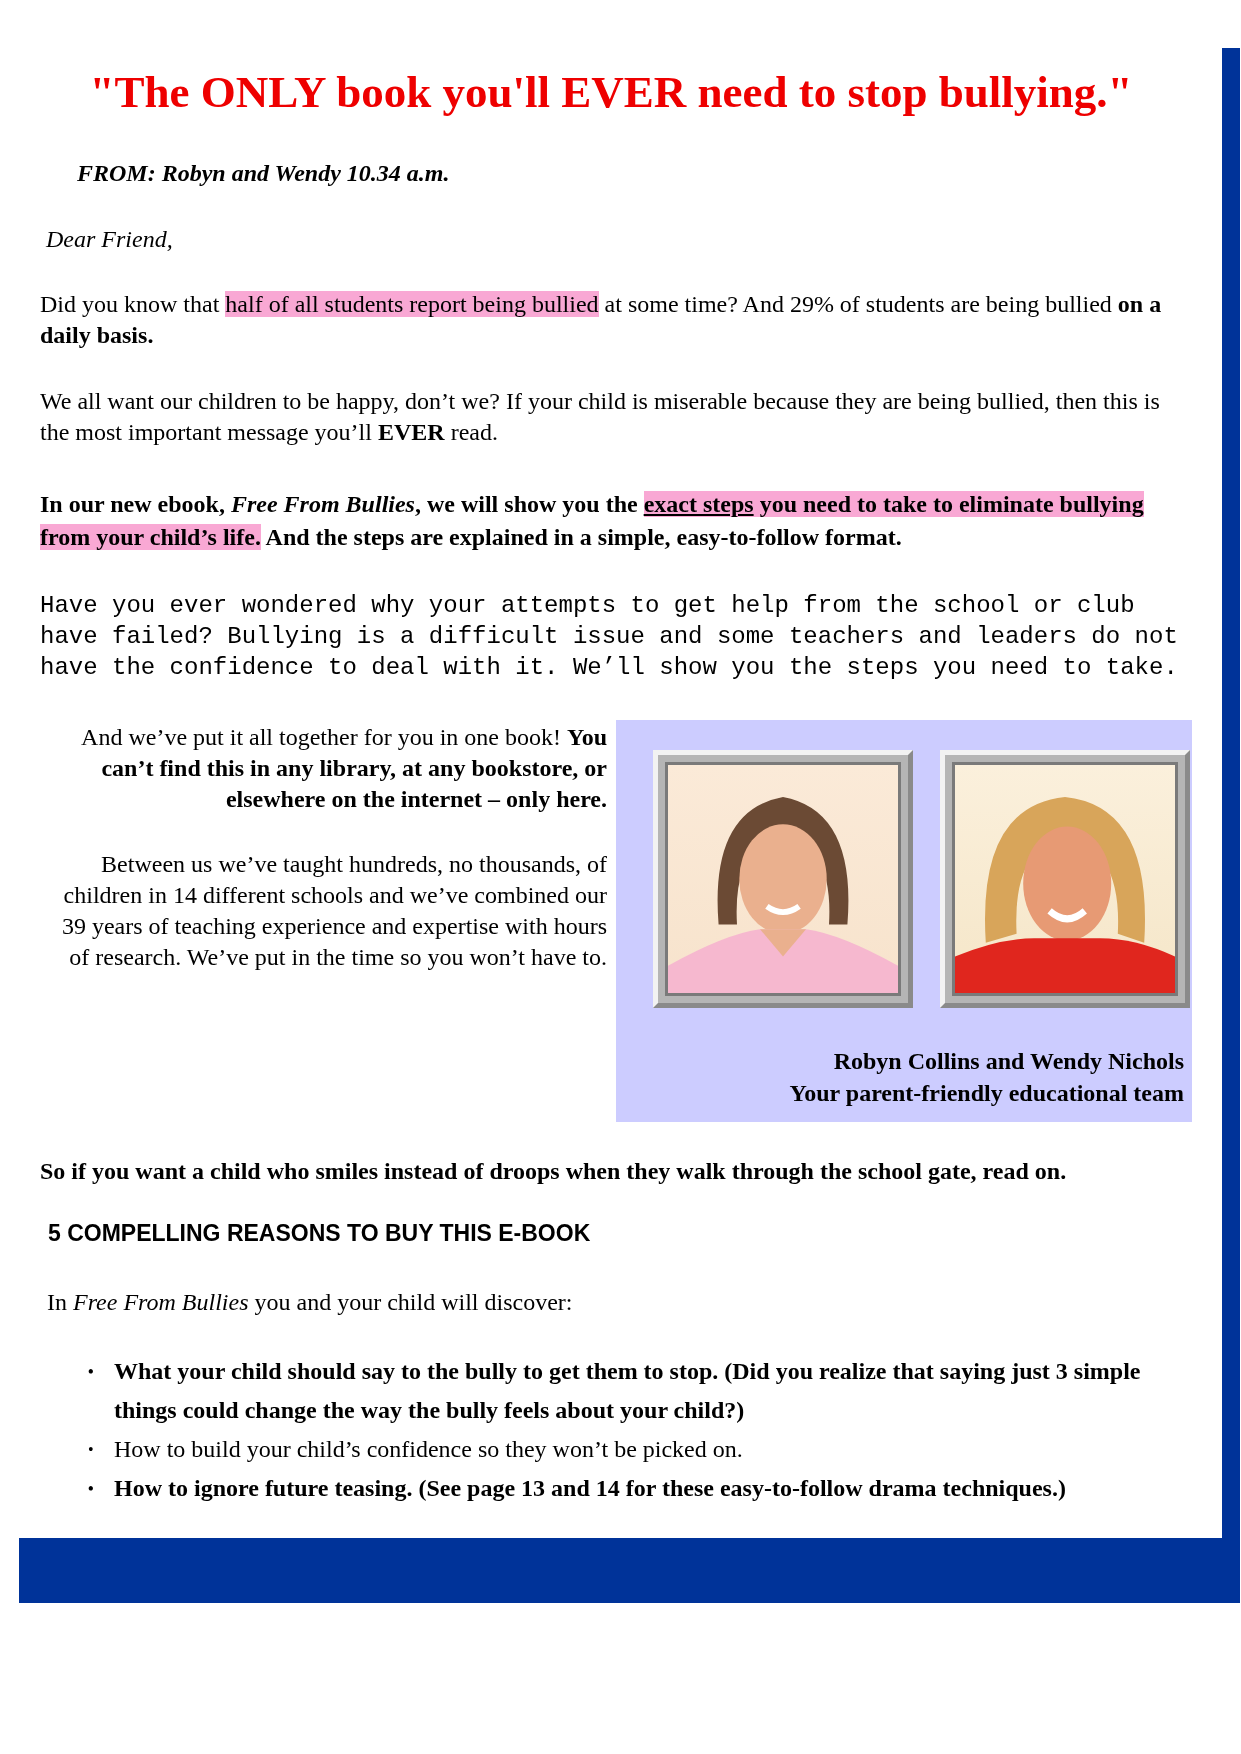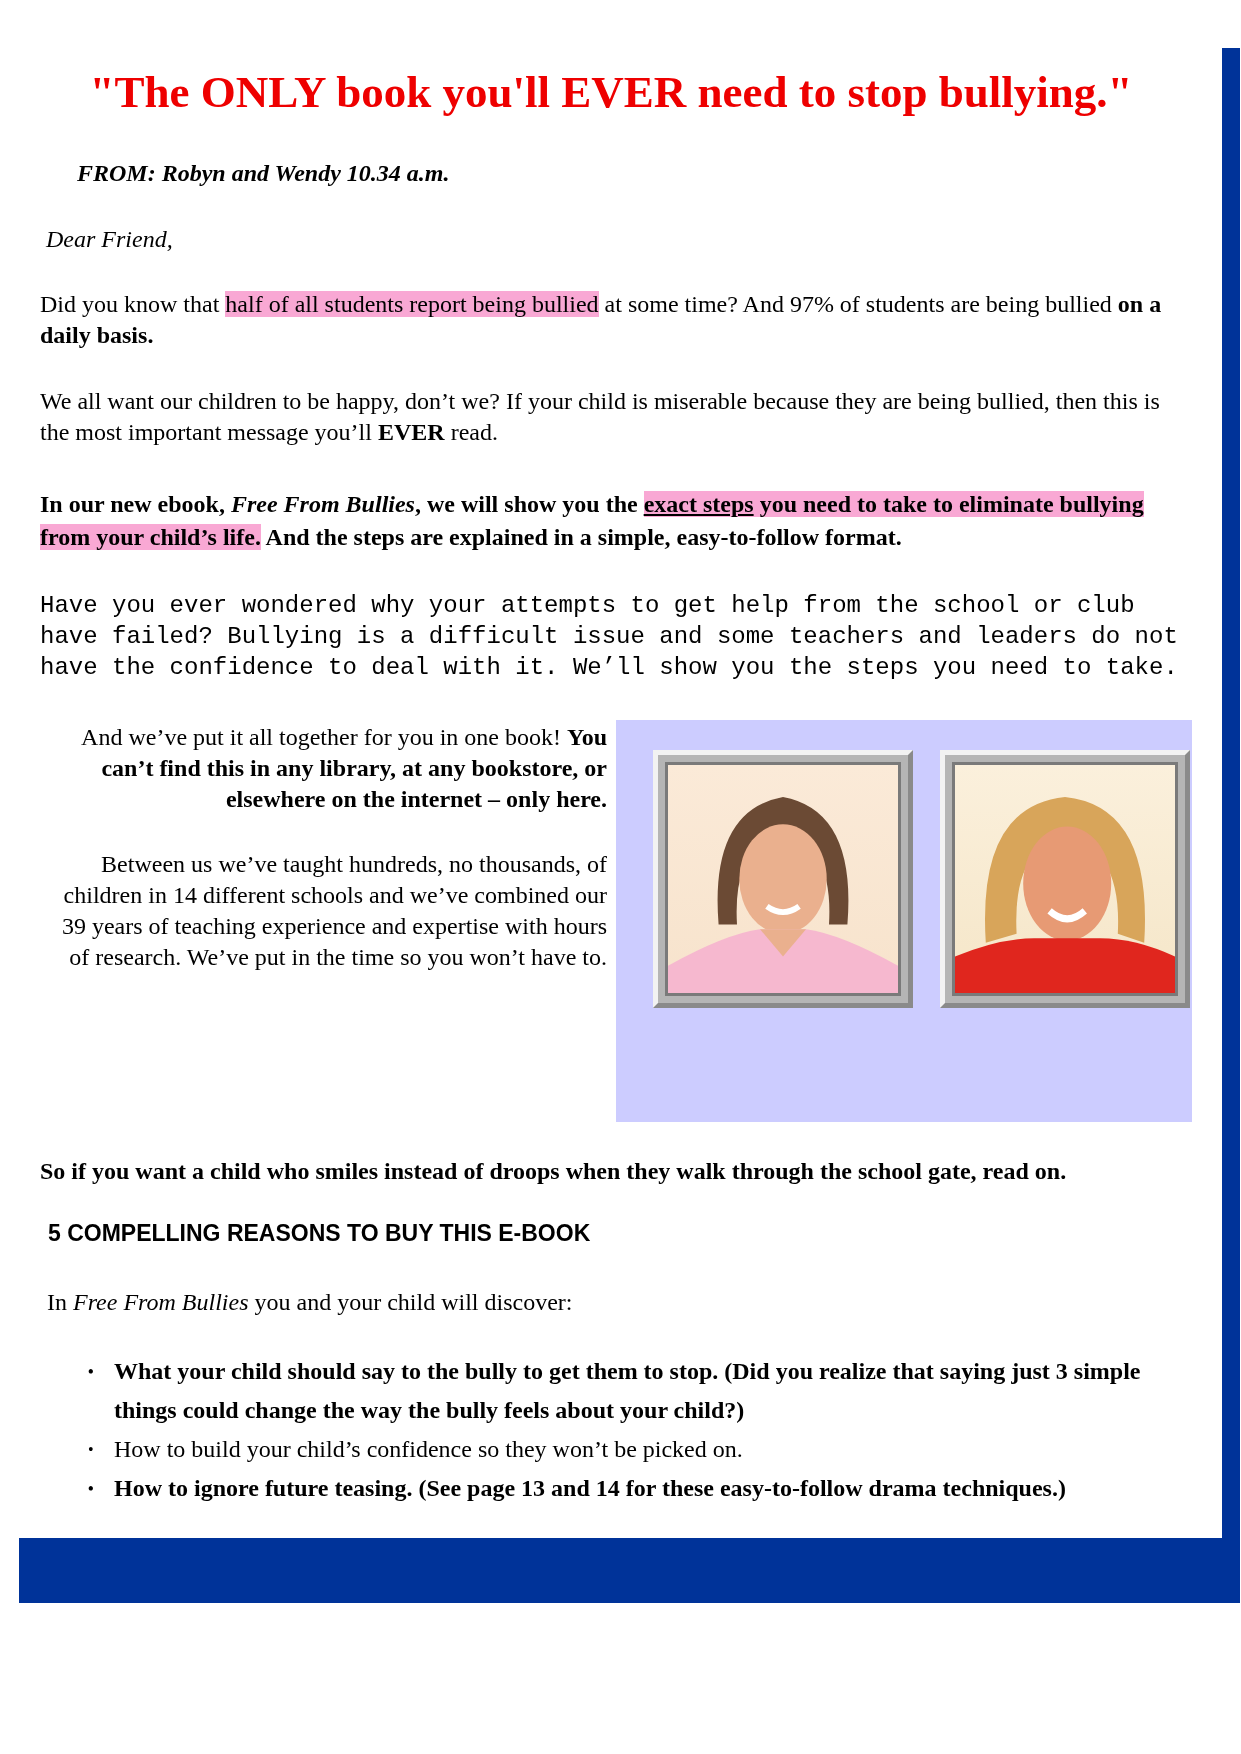--- a/index.html
+++ b/index.html
@@ -48,21 +48,21 @@
 <body>
 
 <div class="side-bar"></div>
 <div class="bottom-bar"></div>
 
 <h1 class="headline">"The ONLY book you'll EVER need to stop bullying."</h1>
 
 <p class="p from">FROM: Robyn and Wendy 10.34 a.m.</p>
 <p class="p dear">Dear Friend,</p>
 
-<p class="p p1"><span>Did you know that </span><span class="hl">half of all students report being bullied</span><span> at some time? And 97% of students are being bullied </span><span class="b">on a daily basis.</span></p>
+<p class="p p1"><span>Did you know that </span><span class="hl">half of all students report being bullied</span><span> at some time? And 29% of students are being bullied </span><span class="b">on a daily basis.</span></p>
 
 <p class="p p2"><span>We all want our children to be happy, don’t we? If your child is miserable because they are being bullied, then this is the most important message you’ll </span><span class="b">EVER</span><span> read.</span></p>
 
 <p class="p p3"><span>In our new ebook, </span><span class="i">Free From Bullies</span><span>, we will show you the </span><span class="hl u">exact steps</span><span class="hl"> you need to take to eliminate bullying from your child’s life.</span><span> And the steps are explained in a simple, easy-to-follow format.</span></p>
 
 <p class="p p4">Have you ever wondered why your attempts to get help from the school or club have failed? Bullying is a difficult issue and some teachers and leaders do not have the confidence to deal with it. We’ll show you the steps you need to take.</p>
 
 <div class="left-col">
   <p><span>And we’ve put it all together for you in one book! </span><span class="b">You can’t find this in any library, at any bookstore, or elsewhere on the internet – only here.</span></p>
   <p>Between us we’ve taught hundreds, no thousands, of children in 14 different schools and we’ve combined our 39 years of teaching experience and expertise with hours of research. We’ve put in the time so you won’t have to.</p>
@@ -87,20 +87,24 @@
       <div class="photo photo2" title="Wendy Nichols portrait">
         <svg viewBox="0 0 100 100" preserveAspectRatio="none">
           <path d="M14 78 Q10 18 50 14 Q90 18 86 78 L74 74 Q76 36 50 32 Q26 36 28 74 Z" fill="#d8a55a"></path>
           <ellipse cx="51" cy="52" rx="20" ry="25" fill="#e79a74"></ellipse>
           <path d="M43 64 Q51 71 59 64" stroke="#ffffff" stroke-width="3" fill="none"></path>
           <path d="M0 100 L0 84 Q20 76 36 76 L66 76 Q82 76 100 84 L100 100 Z" fill="#e0261e"></path>
         </svg>
       </div>
     </div>
   </div>
+  <div class="caption">
+    <div>Robyn Collins and Wendy Nichols</div>
+    <div>Your parent-friendly educational team</div>
+  </div>
 </div>
 
 <p class="p soif">So if you want a child who smiles instead of droops when they walk through the school gate, read on.</p>
 
 <h2 class="reasons">5 COMPELLING REASONS TO BUY THIS E-BOOK</h2>
 
 <p class="p intro"><span>In </span><span class="i">Free From Bullies</span><span> you and your child will discover:</span></p>
 
 <ul class="bullets">
   <li class="bold">What your child should say to the bully to get them to stop. (Did you realize that saying just 3 simple things could change the way the bully feels about your child?)</li>

